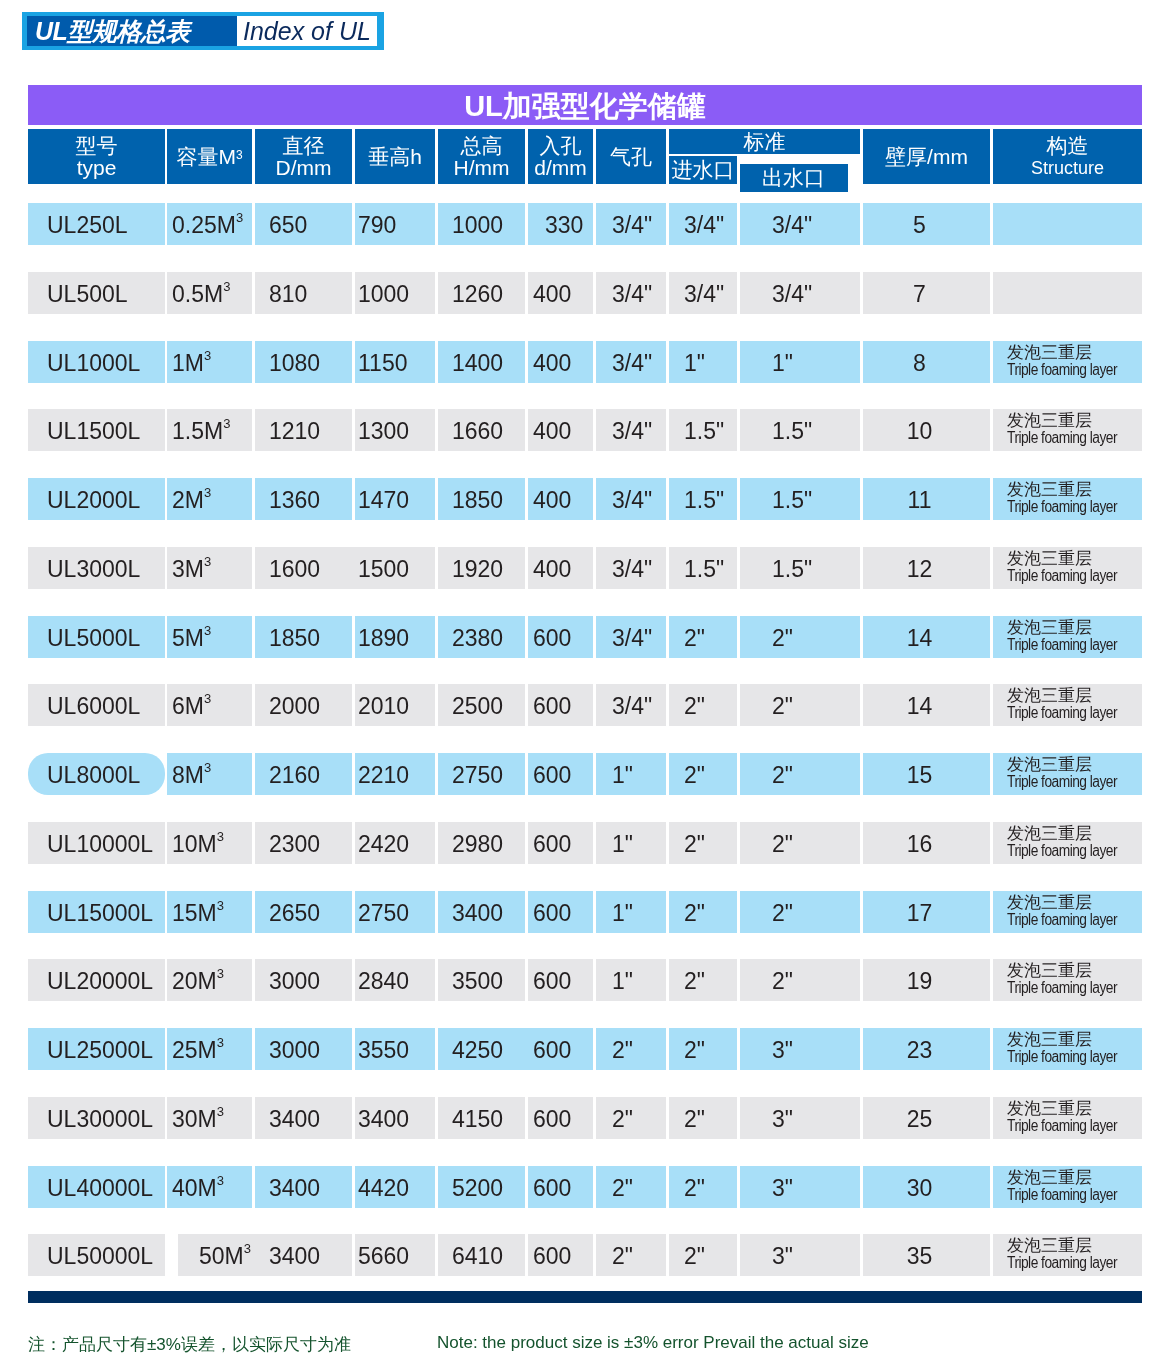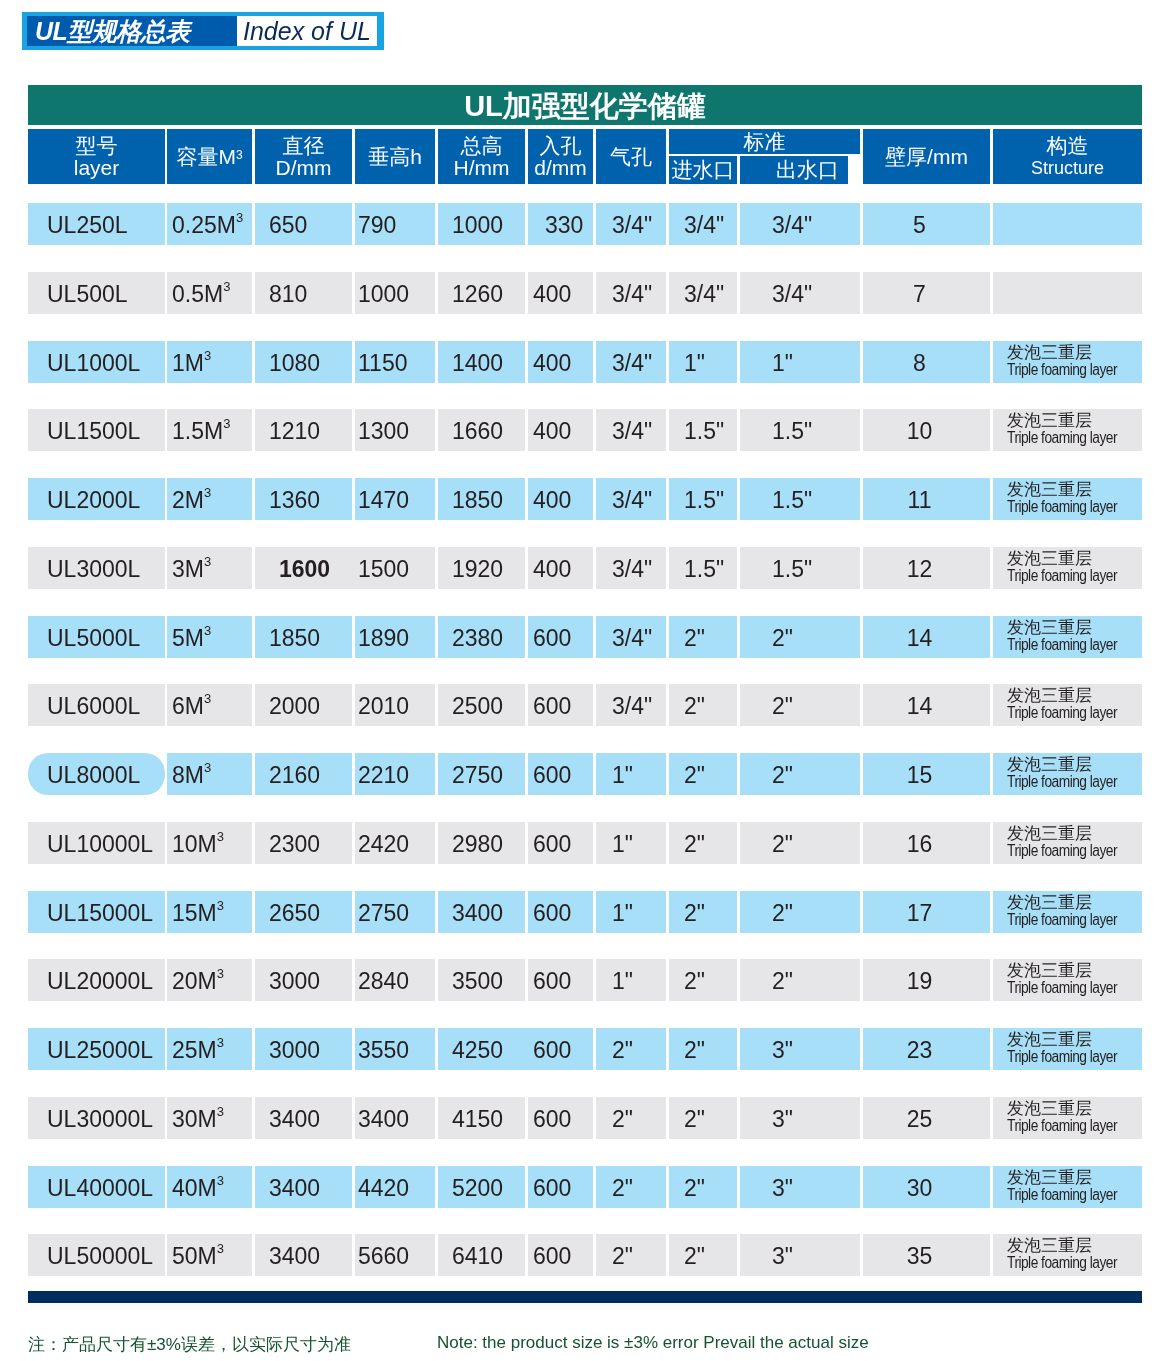--- a/index.html
+++ b/index.html
@@ -12,21 +12,21 @@
   .badge .cn { position: absolute; left: 5px; top: 4px; height: 30px; width: 210px;
                background: #005bac; color: #fff; font-weight: bold; font-size: 25px;
                line-height: 30px; padding-left: 8px; box-sizing: border-box; letter-spacing: -0.5px;
                font-style: italic; }
   .badge .en { position: absolute; left: 215px; top: 4px; height: 30px; width: 140px;
                background: #fff; color: #0b2a5c; font-size: 25px; line-height: 30px;
                padding-left: 6px; box-sizing: border-box; font-style: italic; }
 
   
   .titlebar { position: absolute; left: 28px; top: 85px; width: 1114px; height: 40px;
-              background: #0f766e; color: #fff; text-align: center; font-size: 29px;
+              background: #8b5cf6; color: #fff; text-align: center; font-size: 29px;
               font-weight: bold; line-height: 42px; }
 
   
   .hdr { position: absolute; top: 129px; height: 55px; background: #0062ad; color: #fff;
          text-align: center; box-sizing: border-box; display: flex; flex-direction: column;
          justify-content: center; font-size: 21px; line-height: 22px; }
   .hdr .small { font-size: 18px; }
   .hdr sup { font-size: 12px; vertical-align: top; position: relative; top: -2px; }
   .hdr-group { position: absolute; top: 129px; height: 55px; left: 669px; width: 191px; }
   .hdr-group .top { position: absolute; left: 0; top: 0; width: 191px; height: 25px; background:#0062ad;
@@ -54,21 +54,21 @@
 
 <div class="badge">
   <div class="cn">UL型规格总表</div>
   <div class="en">Index of UL</div>
 </div>
 
 <div class="titlebar">UL加强型化学储罐</div>
 
 <div class="hdr" style="left:28px;width:137px;">
   <span>型号</span>
-  <span>layer</span>
+  <span>type</span>
 </div>
 <div class="hdr" style="left:167px;width:85px;">
   <span><span>容量M</span><sup>3</sup></span>
 </div>
 <div class="hdr" style="left:255px;width:97px;">
   <span>直径</span>
   <span>D/mm</span>
 </div>
 <div class="hdr" style="left:355px;width:80px;">
   <span>垂高h</span>
@@ -80,21 +80,21 @@
 <div class="hdr" style="left:528px;width:65px;">
   <span>入孔</span>
   <span>d/mm</span>
 </div>
 <div class="hdr" style="left:596px;width:70px;">
   <span>气孔</span>
 </div>
 <div class="hdr-group">
   <div class="top">标准</div>
   <div class="sub" style="left:0;width:68px;">进水口</div>
-  <div class="sub" style="left:71px;width:108px;text-align:left;padding-left:36px;box-sizing:border-box;">出水口</div>
+  <div class="sub" style="left:71px;width:108px;text-align:left;padding-left:22px;box-sizing:border-box;margin-top:8px;">出水口</div>
 </div>
 <div class="hdr" style="left:863px;width:127px;">
   <span>壁厚/mm</span>
 </div>
 <div class="hdr" style="left:993px;width:149px;">
   <span>构造</span>
   <span class="small">Structure</span>
 </div>
 
 <div id="rows">
@@ -174,21 +174,21 @@
       <div class="cell" style="left: 740px; width: 120px; padding-left: 32px;"><span>1.5"</span></div>
       <div class="cell" style="left: 863px; width: 127px; text-align: center; padding-right: 14px;"><span>11</span></div>
       <div class="cell struct" style="left: 993px; width: 149px;">
         <span class="s-cn">发泡三重层</span>
         <span class="s-en">Triple foaming layer</span>
       </div>
     </div>
     <div class="row gray" style="top: 546.75px;">
       <div class="cell" style="left: 28px; width: 137px; padding-left: 19px;"><span>UL3000L</span></div>
       <div class="cell" style="left: 167px; width: 85px; padding-left: 5px;"><span>3M</span><sup>3</sup></div>
-      <div class="cell" style="left: 255px; width: 121px; padding-left: 24px; font-weight: bold;"><span>1600</span></div>
+      <div class="cell" style="left: 255px; width: 121px; padding-left: 14px;"><span>1600</span></div>
       <div class="cell" style="left: 355px; width: 80px; padding-left: 3px;"><span>1500</span></div>
       <div class="cell" style="left: 438px; width: 87px; padding-left: 14px;"><span>1920</span></div>
       <div class="cell" style="left: 528px; width: 65px; padding-left: 5px;"><span>400</span></div>
       <div class="cell" style="left: 596px; width: 70px; padding-left: 16px;"><span>3/4"</span></div>
       <div class="cell" style="left: 669px; width: 68px; padding-left: 15px;"><span>1.5"</span></div>
       <div class="cell" style="left: 740px; width: 120px; padding-left: 32px;"><span>1.5"</span></div>
       <div class="cell" style="left: 863px; width: 127px; text-align: center; padding-right: 14px;"><span>12</span></div>
       <div class="cell struct" style="left: 993px; width: 149px;">
         <span class="s-cn">发泡三重层</span>
         <span class="s-en">Triple foaming layer</span>
@@ -333,21 +333,21 @@
       <div class="cell" style="left: 669px; width: 68px; padding-left: 15px;"><span>2"</span></div>
       <div class="cell" style="left: 740px; width: 120px; padding-left: 32px;"><span>3"</span></div>
       <div class="cell" style="left: 863px; width: 127px; text-align: center; padding-right: 14px;"><span>30</span></div>
       <div class="cell struct" style="left: 993px; width: 149px;">
         <span class="s-cn">发泡三重层</span>
         <span class="s-en">Triple foaming layer</span>
       </div>
     </div>
     <div class="row gray" style="top: 1234.25px;">
       <div class="cell" style="left: 28px; width: 137px; padding-left: 19px;"><span>UL50000L</span></div>
-      <div class="cell" style="left: 167px; width: 85px; padding-left: 5px;"><span>50M</span><sup>3</sup></div>
+      <div class="cell" style="left: 178px; width: 85px; padding-left: 21px;"><span>50M</span><sup>3</sup></div>
       <div class="cell" style="left: 255px; width: 97px; padding-left: 14px;"><span>3400</span></div>
       <div class="cell" style="left: 355px; width: 80px; padding-left: 3px;"><span>5660</span></div>
       <div class="cell" style="left: 438px; width: 87px; padding-left: 14px;"><span>6410</span></div>
       <div class="cell" style="left: 528px; width: 65px; padding-left: 5px;"><span>600</span></div>
       <div class="cell" style="left: 596px; width: 70px; padding-left: 16px;"><span>2"</span></div>
       <div class="cell" style="left: 669px; width: 68px; padding-left: 15px;"><span>2"</span></div>
       <div class="cell" style="left: 740px; width: 120px; padding-left: 32px;"><span>3"</span></div>
       <div class="cell" style="left: 863px; width: 127px; text-align: center; padding-right: 14px;"><span>35</span></div>
       <div class="cell struct" style="left: 993px; width: 149px;">
         <span class="s-cn">发泡三重层</span>

